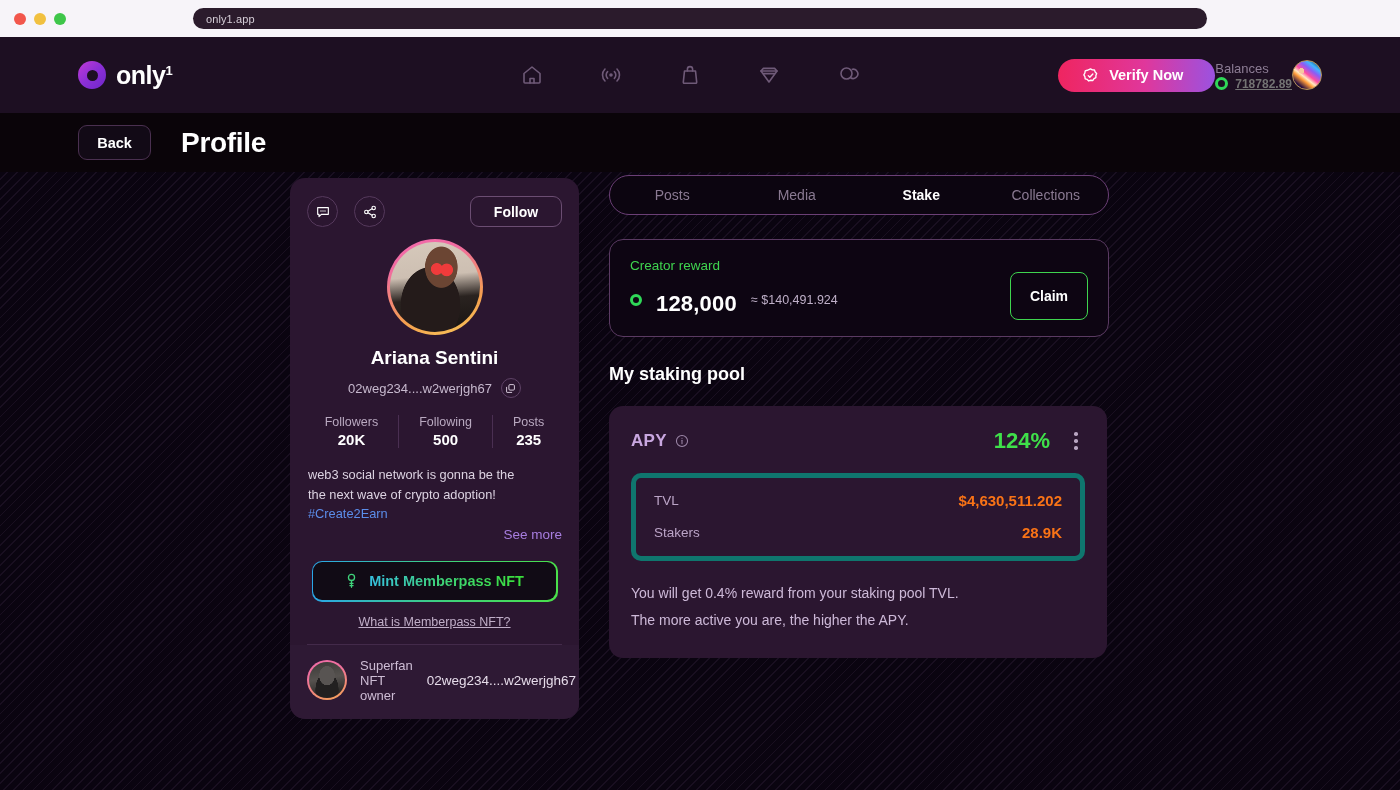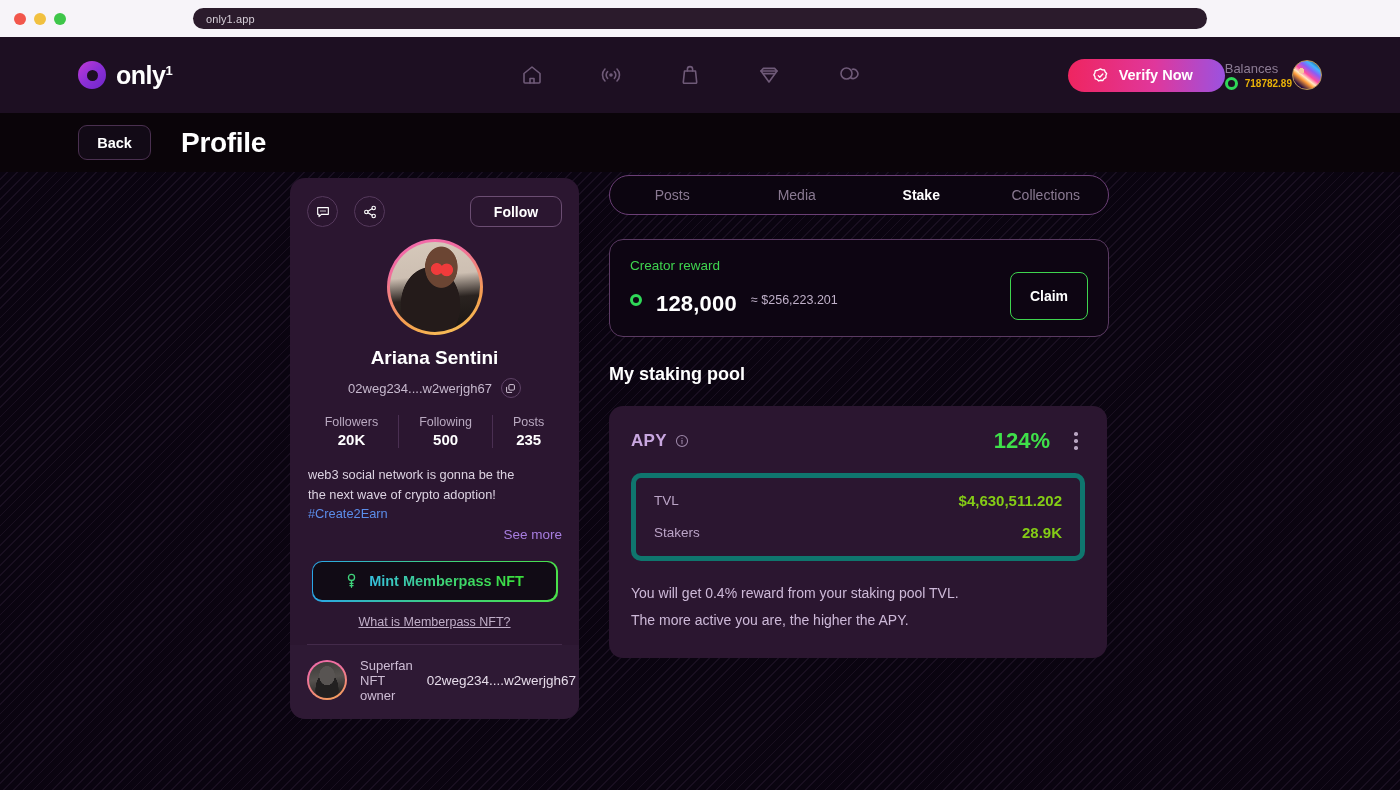--- a/index.html
+++ b/index.html
@@ -77,21 +77,21 @@
     min-width: 157px; justify-content: center;
   }
   .verify-btn .badge { width: 17px; height: 17px; flex: 0 0 17px; }
   .balances { display: flex; flex-direction: column; align-items: flex-start; }
   .balances-label { color: #8d7d95; font-size: 13px; line-height: 17px; }
   .balances-row { display: flex; align-items: center; gap: 7px; }
   .token-ring {
     width: 13px; height: 13px; border-radius: 50%;
     border: 3px solid #2fd858;
   }
-  .balances-value { color: #eab308; font-size: 10px; font-weight: bold; }
+  .balances-value { color: #737373; font-size: 12px; font-weight: bold; text-decoration: underline; }
   .user-avatar {
     width: 30px; height: 30px; border-radius: 50%;
     border: 1.5px solid #b5935a;
     background:
       radial-gradient(circle at 30% 35%, #f6c9a0 0 10%, transparent 11%),
       linear-gradient(38deg, #100a1a 0%, #2b1240 18%, #ff9c3a 34%, #ffe9c2 42%,
                       #ff4fa0 52%, #8b5cf6 66%, #3fb6ff 78%, #101024 100%);
   }
 
   
@@ -321,21 +321,21 @@
   .kebab i { width: 3.5px; height: 3.5px; border-radius: 50%; background: #b9a5c2; display: block; }
 
   .pool-stats {
     margin-top: 19px; border-radius: 10px;
     border: 5px solid #0f766e;
     padding: 14px 18px 15px 18px;
   }
   .pool-stat-row { display: flex; align-items: center; }
   .pool-stat-row + .pool-stat-row { margin-top: 15px; }
   .pool-stat-label { color: #bba4c7; font-size: 13.5px; }
-  .pool-stat-value { margin-left: auto; color: #84cc16; font-size: 15px; font-weight: bold; }
+  .pool-stat-value { margin-left: auto; color: #f97316; font-size: 15px; font-weight: bold; }
 
   .pool-note {
     margin-top: 19px;
     color: #cdb9d8; font-size: 14px; line-height: 27px;
   }
 </style>
 </head>
 <body>
 
 <div class="browser-bar">
@@ -534,21 +534,21 @@
         <button class="tab">Media</button>
         <button class="tab active">Stake</button>
         <button class="tab">Collections</button>
       </div>
 
       <div class="reward-card">
         <div class="reward-label">Creator reward</div>
         <div class="reward-row">
           <span class="reward-token"></span>
           <span class="reward-value">128,000</span>
-          <span class="reward-usd">≈ $256,223.201</span>
+          <span class="reward-usd">≈ $140,491.924</span>
         </div>
         <button class="claim-btn">Claim</button>
       </div>
 
       <h2 class="section-title">My staking pool</h2>
 
       <div class="pool-card">
         <div class="pool-head">
           <span class="apy-label">APY</span>
           <span class="info-ico">

